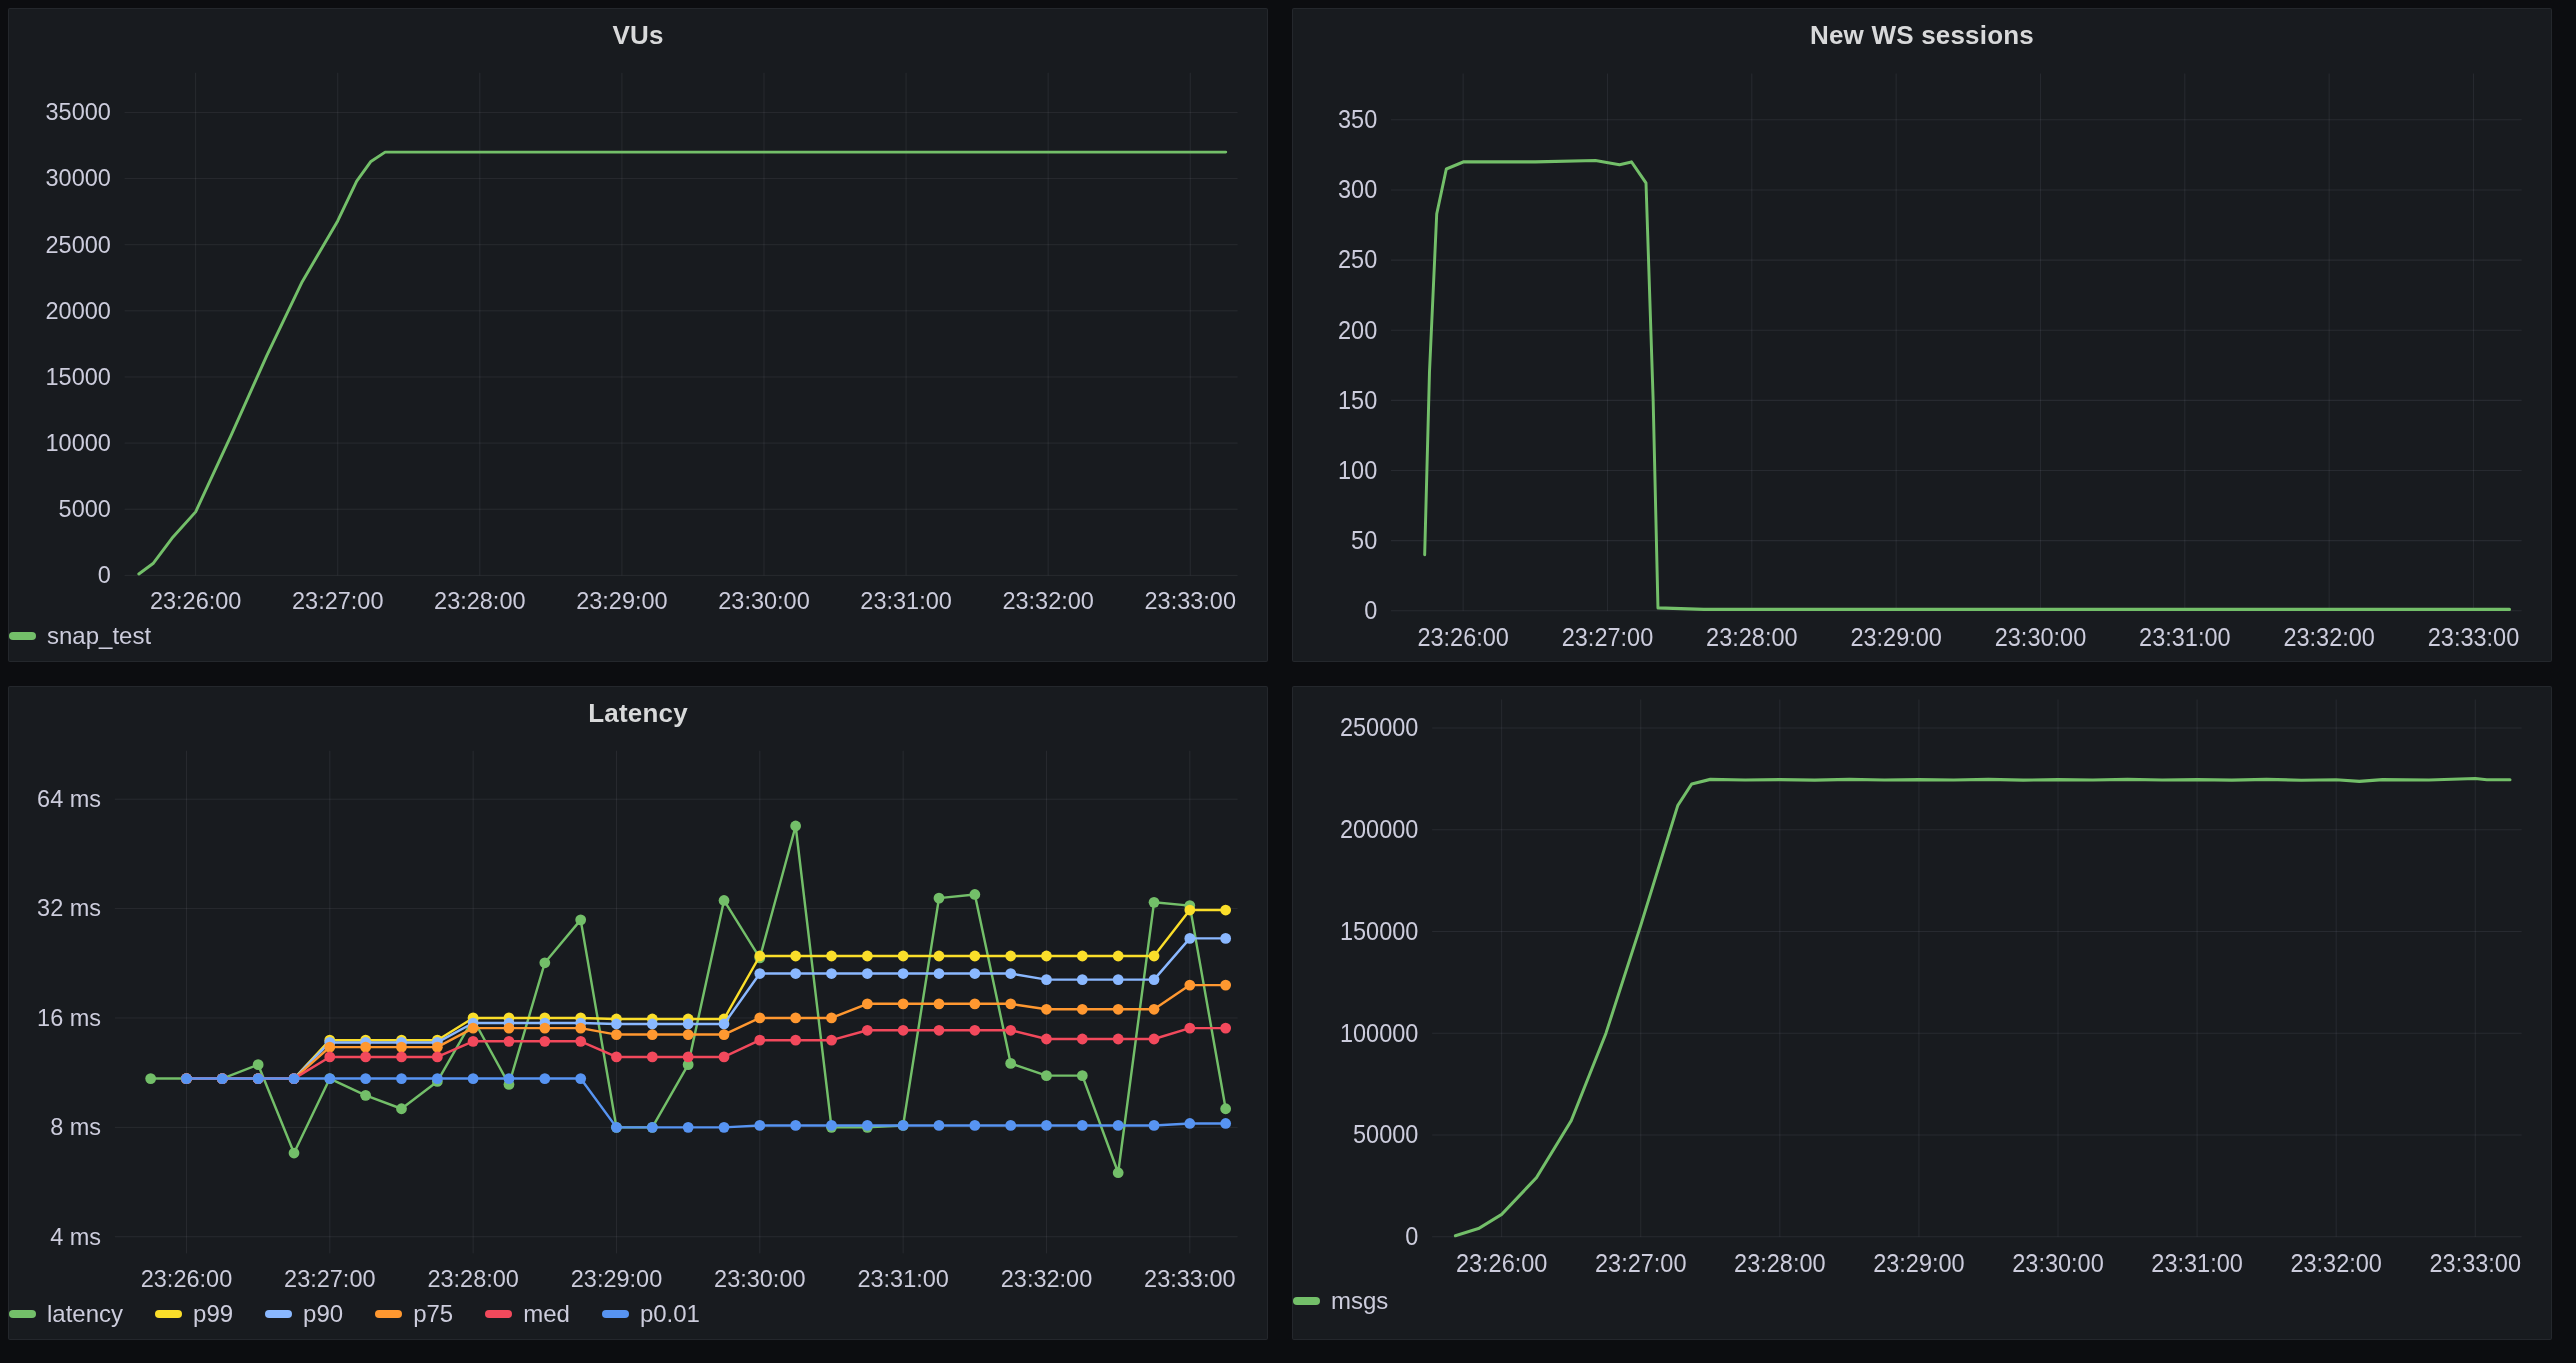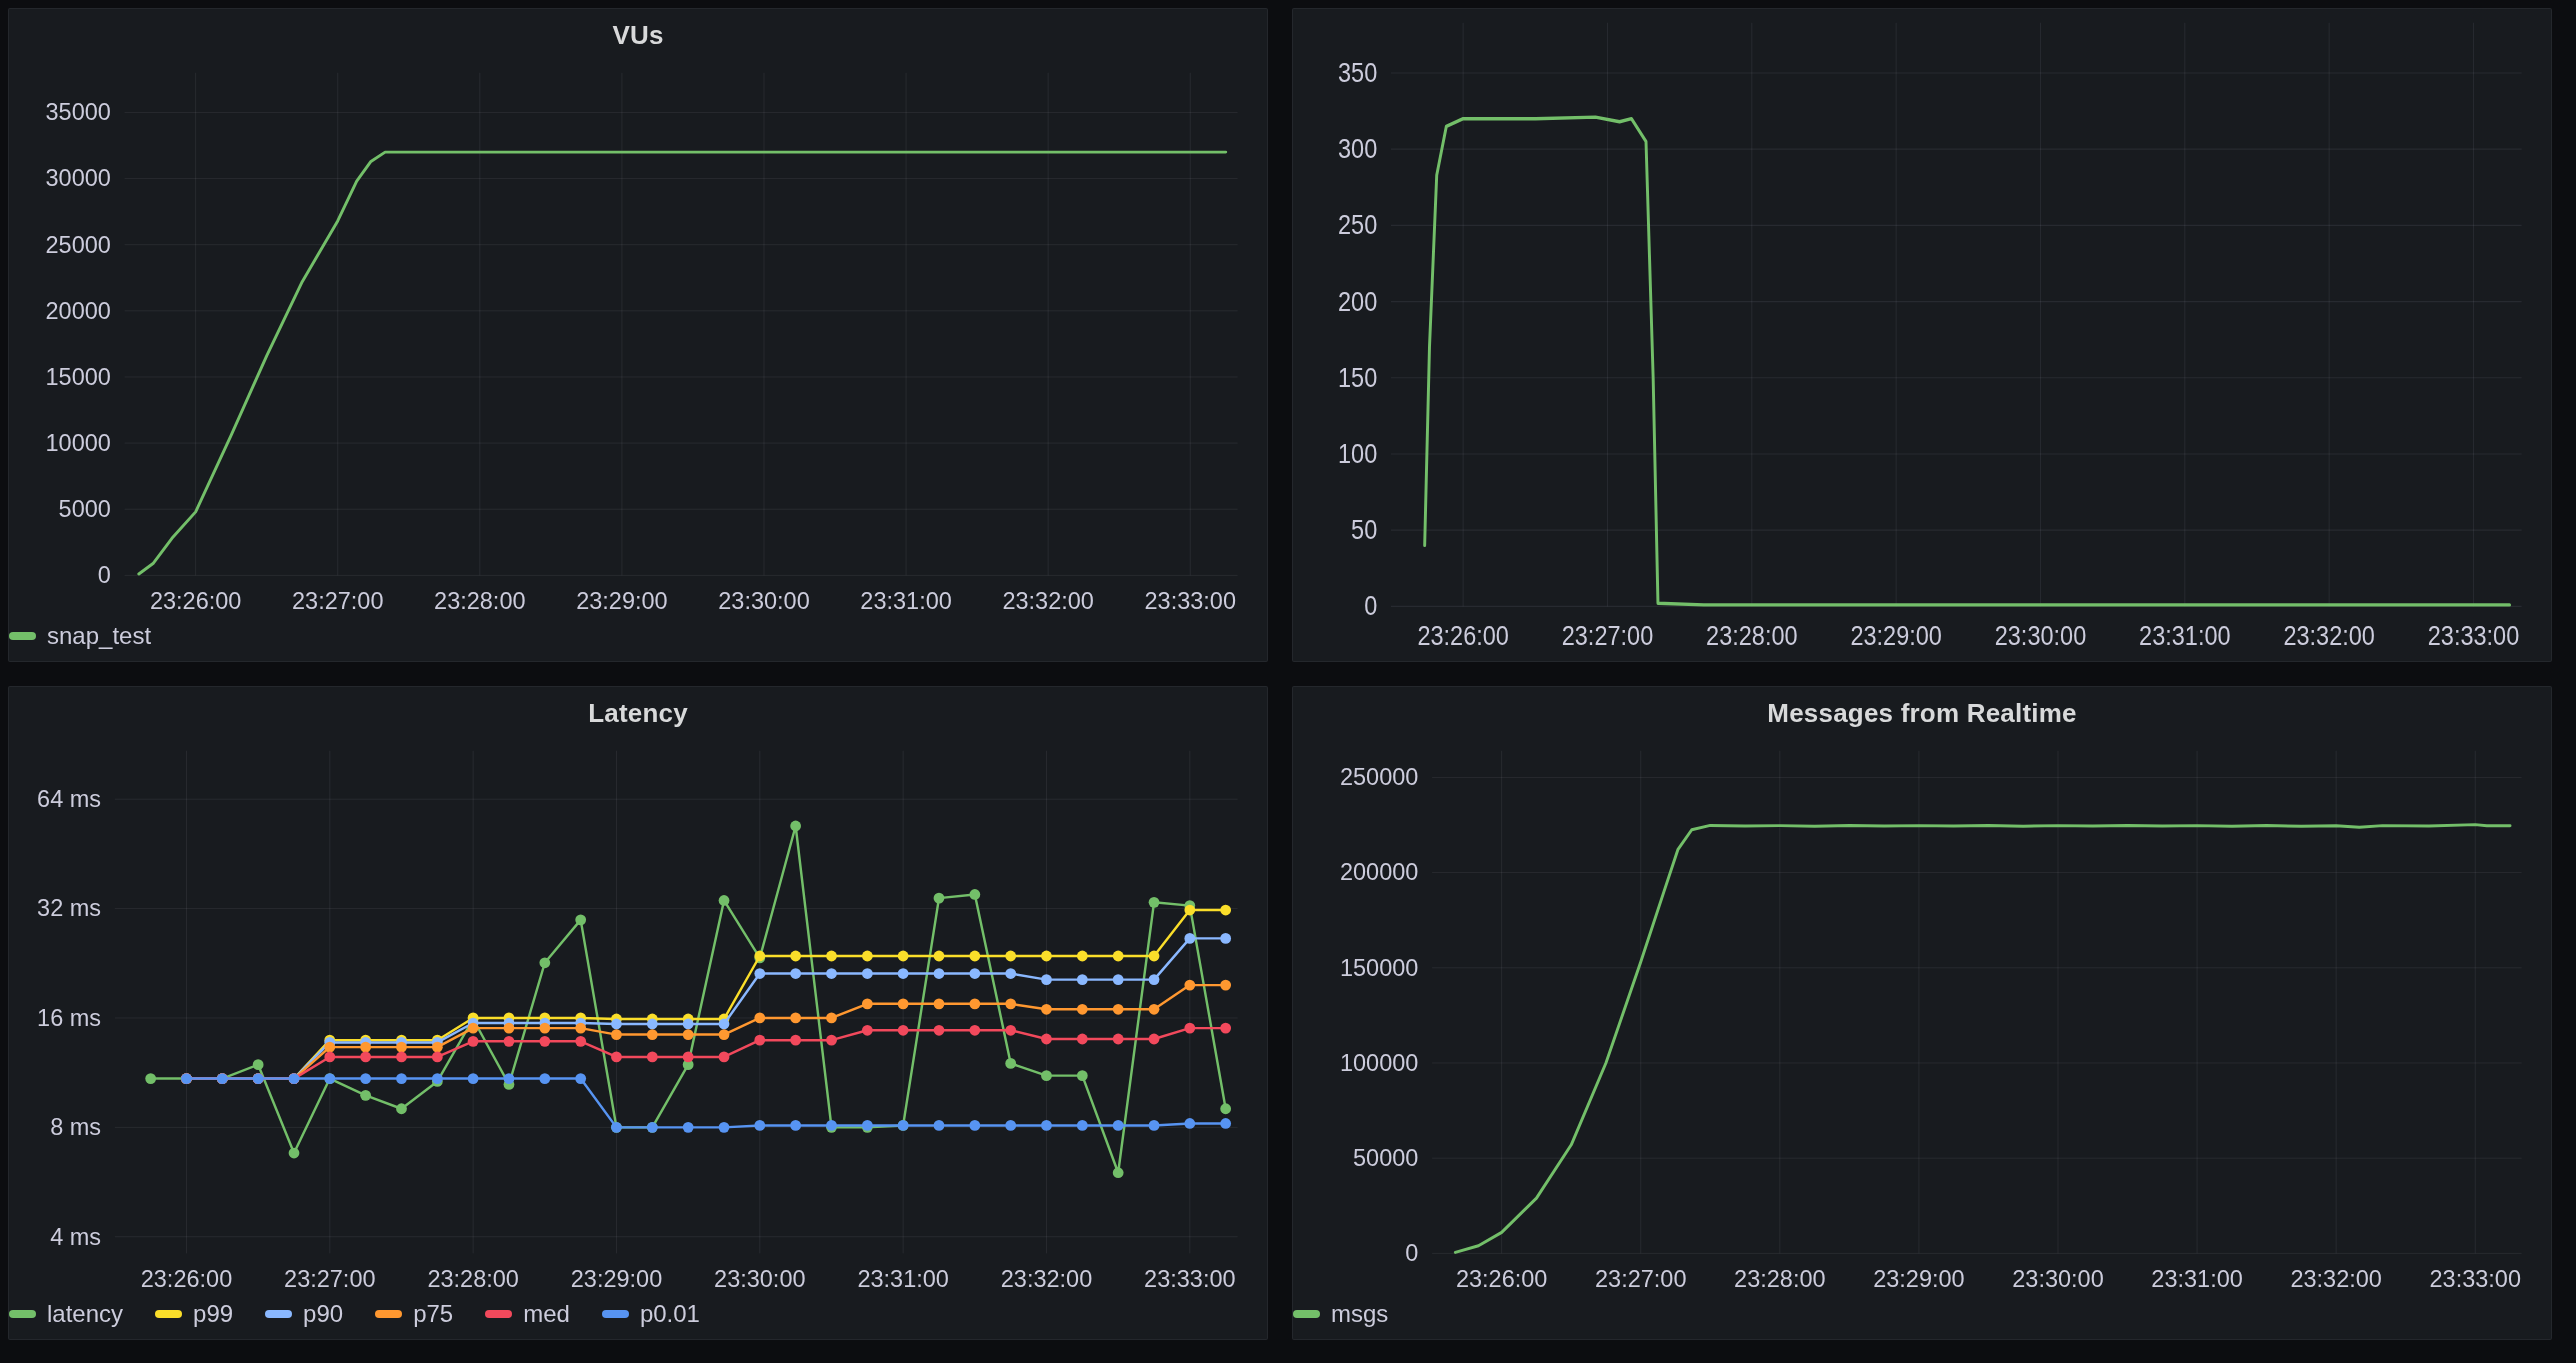--- a/index.html
+++ b/index.html
@@ -63,20 +63,21 @@
       </div>
     <div class="legend">
         <span class="legend-item">
           <i class="legend-swatch" style="background: rgb(115, 191, 105);"></i>
           <span class="legend-label">snap_test</span>
         </span>
       </div>
   </section>
 
   <section class="panel">
+    <h2 class="panel-title">New WS sessions</h2>
     <div class="chart">
         <svg viewBox="0 0 1284 573" preserveAspectRatio="none">
           <g stroke="rgba(204,204,220,0.09)" stroke-width="1">
             <line x1="100" x2="1254" y1="525" y2="525"></line>
             <line x1="100" x2="1254" y1="458.02872062663187" y2="458.02872062663187"></line>
             <line x1="100" x2="1254" y1="391.05744125326373" y2="391.05744125326373"></line>
             <line x1="100" x2="1254" y1="324.0861618798956" y2="324.0861618798956"></line>
             <line x1="100" x2="1254" y1="257.11488250652735" y2="257.11488250652735"></line>
             <line x1="100" x2="1254" y1="190.14360313315925" y2="190.14360313315925"></line>
             <line x1="100" x2="1254" y1="123.17232375979111" y2="123.17232375979111"></line>
@@ -354,21 +355,20 @@
           <span class="legend-label">med</span>
         </span>
         <span class="legend-item">
           <i class="legend-swatch" style="background: rgb(87, 148, 242);"></i>
           <span class="legend-label">p0.01</span>
         </span>
       </div>
   </section>
 
   <section class="panel">
-    <h2 class="panel-title">Messages from Realtime</h2>
     <div class="chart">
         <svg viewBox="0 0 1284 573" preserveAspectRatio="none">
           <g stroke="rgba(204,204,220,0.09)" stroke-width="1">
             <line x1="142" x2="1254" y1="525" y2="525"></line>
             <line x1="142" x2="1254" y1="427.84090909090907" y2="427.84090909090907"></line>
             <line x1="142" x2="1254" y1="330.6818181818182" y2="330.6818181818182"></line>
             <line x1="142" x2="1254" y1="233.52272727272725" y2="233.52272727272725"></line>
             <line x1="142" x2="1254" y1="136.36363636363637" y2="136.36363636363637"></line>
             <line x1="142" x2="1254" y1="39.20454545454543" y2="39.20454545454543"></line>
             <line x1="212.97872340425533" x2="212.97872340425533" y1="12" y2="525"></line>

